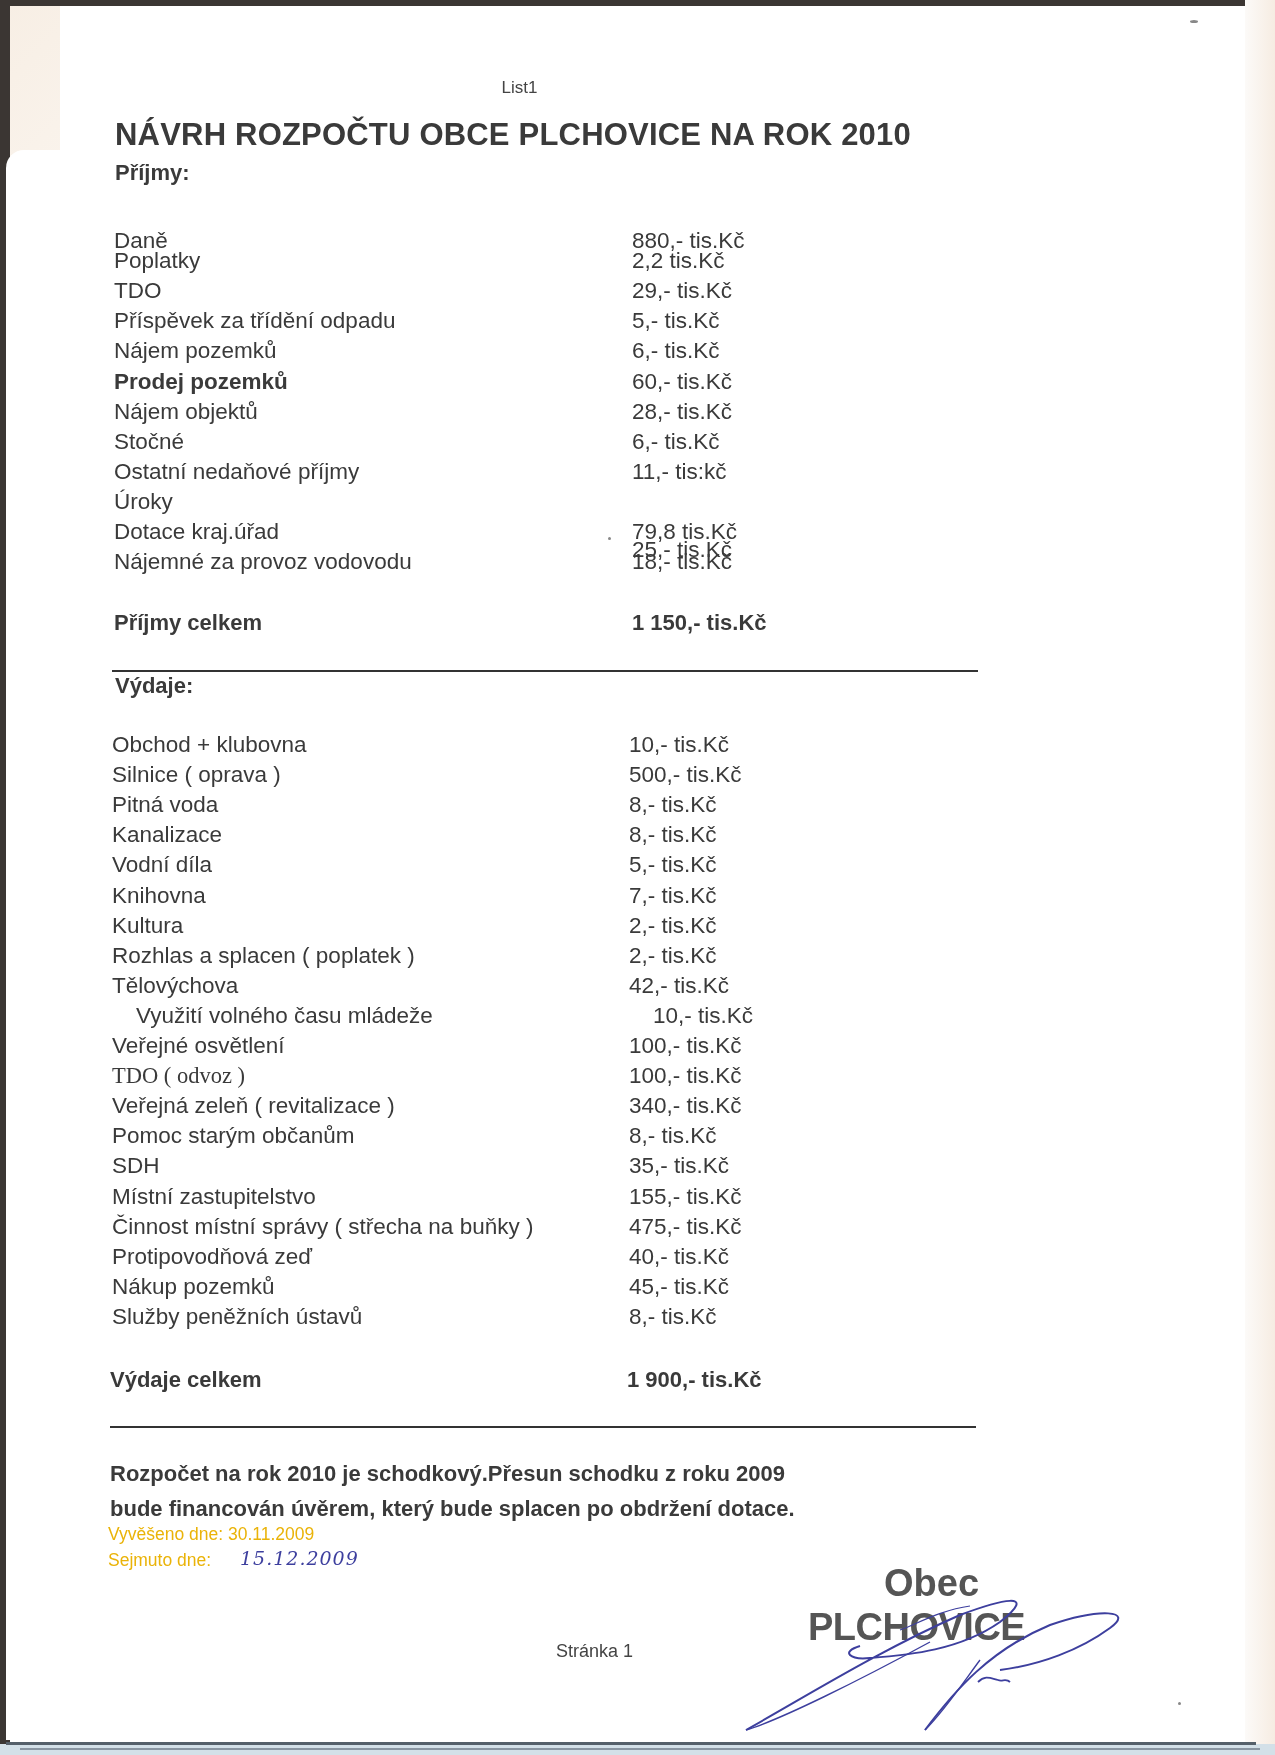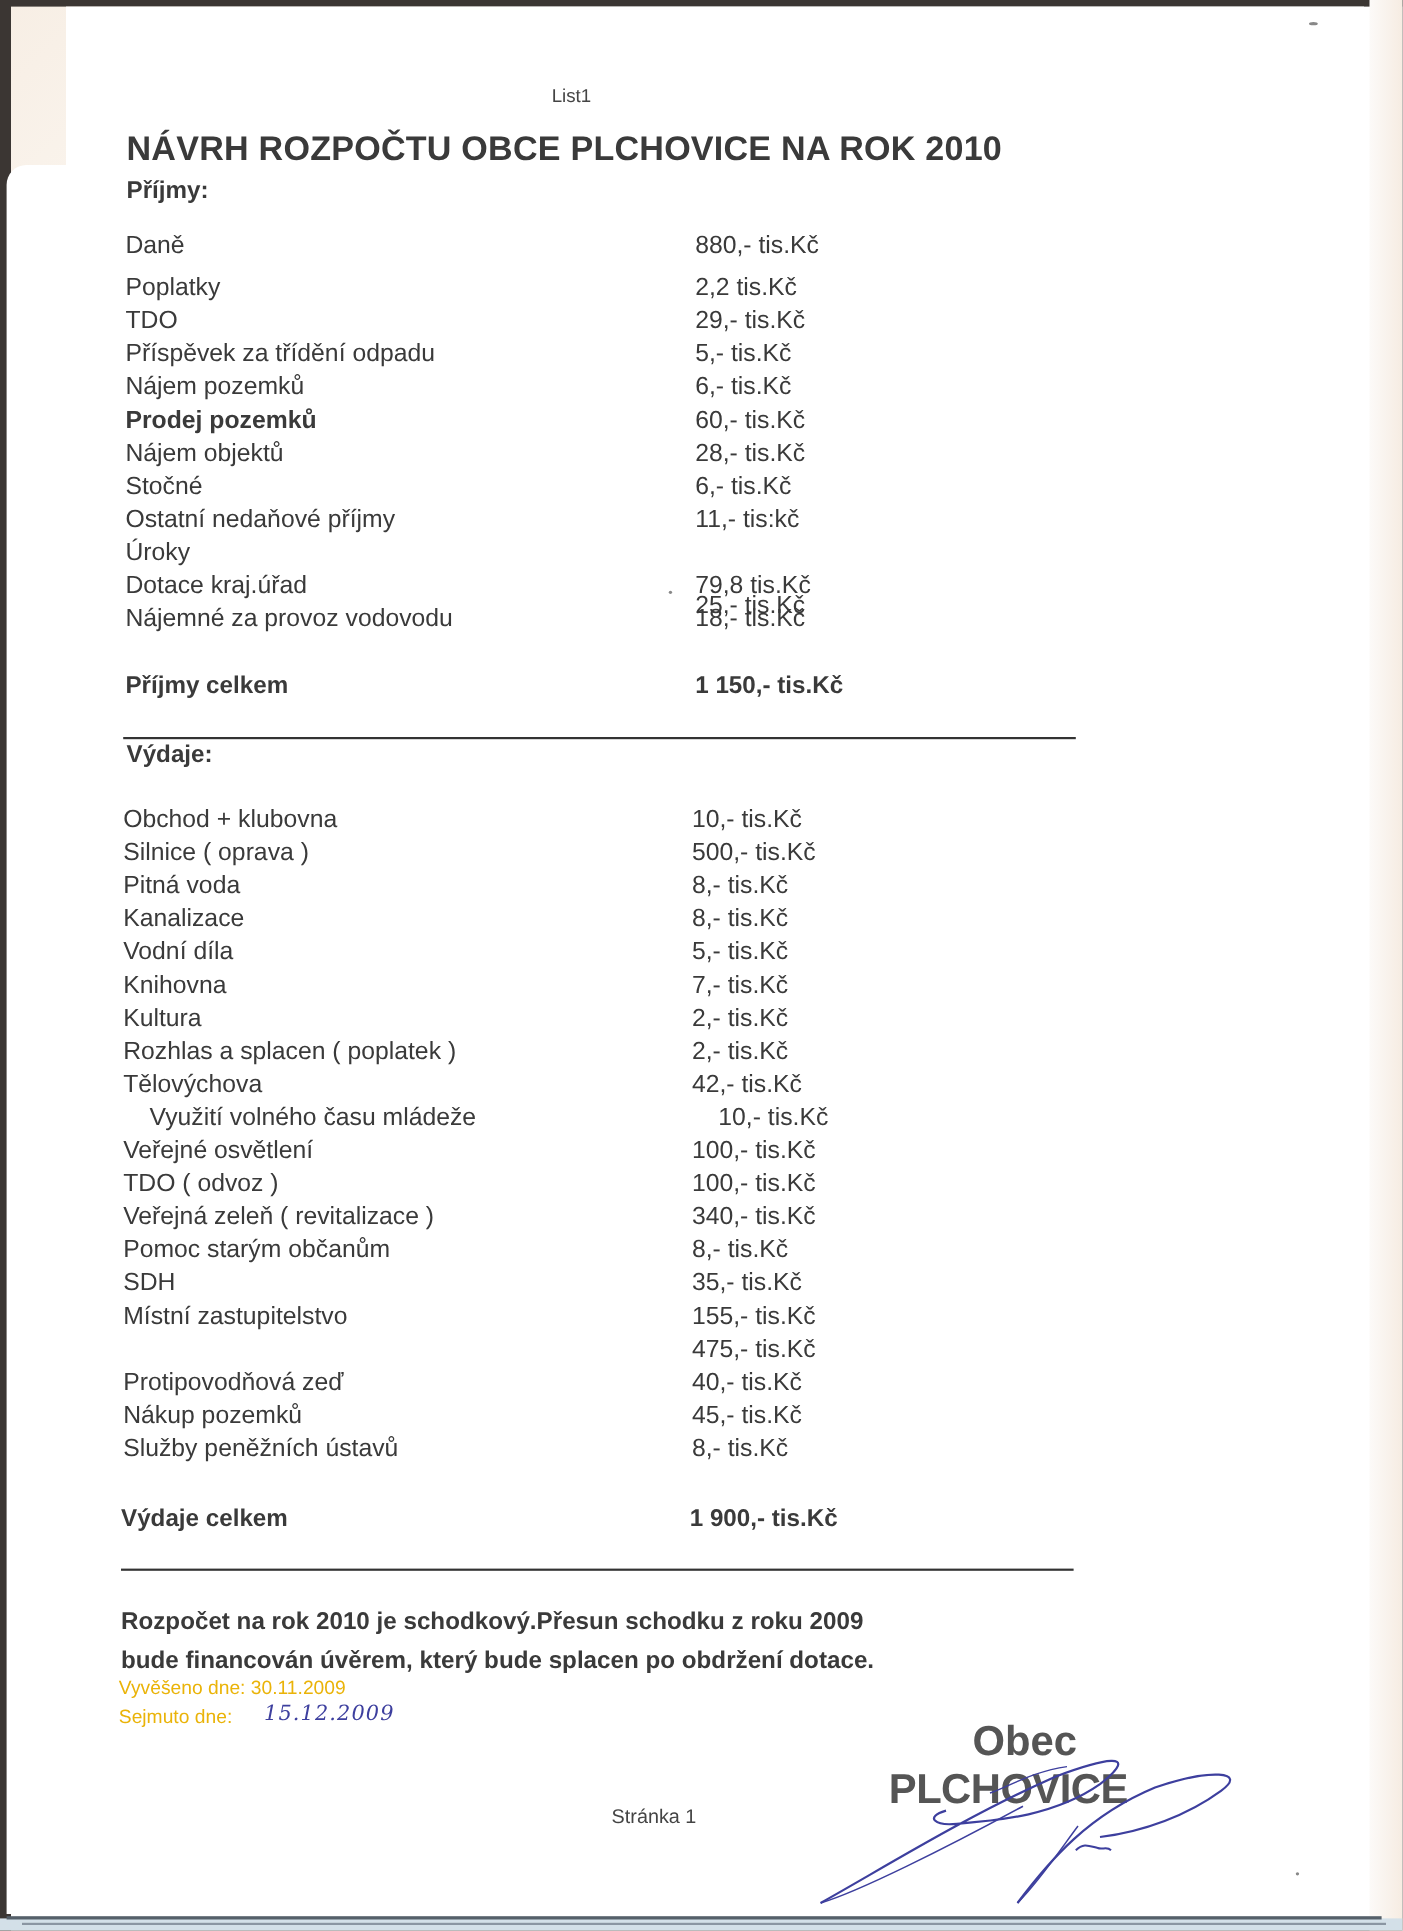--- a/index.html
+++ b/index.html
@@ -64,21 +64,21 @@
 <div class="page-top"></div>
 <div class="bottom-strip"></div>
 <div class="bottom-edge1"></div>
 <div class="bottom-edge2"></div>
 
 <div class="sheet-label">List1</div>
 <div class="title">NÁVRH ROZPOČTU OBCE PLCHOVICE NA ROK 2010</div>
 
 <div class="section-heading" style="top:160px">Příjmy:</div>
 <div id="income-rows">
-    <div class="row" style="top: 210px;">
+    <div class="row" style="top: 228px;">
       <span class="lbl" style="left: 114px;">Daně</span>
       <span class="val" style="left: 632px;">880,- tis.Kč</span>
     </div>
     <div class="row" style="top: 248.1px;">
       <span class="lbl" style="left: 114px;">Poplatky</span>
       <span class="val" style="left: 632px;">2,2 tis.Kč</span>
     </div>
     <div class="row" style="top: 278.2px; text-align: right;">
       <span class="lbl" style="left: 114px;">TDO</span>
       <span class="val" style="left: 632px;">29,- tis.Kč</span>
@@ -168,40 +168,41 @@
     </div>
     <div class="row" style="top: 1002.9px; margin-left: 24px;">
       <span class="lbl" style="left: 112px;">Využití volného času mládeže</span>
       <span class="val" style="left: 629px;">10,- tis.Kč</span>
     </div>
     <div class="row" style="top: 1033px;">
       <span class="lbl" style="left: 112px;">Veřejné osvětlení</span>
       <span class="val" style="left: 629px;">100,- tis.Kč</span>
     </div>
     <div class="row" style="top: 1063.1px;">
-      <span class="lbl" style="left: 112px;">TDO ( odvoz )</span>
+      <span class="lbl" style="left: 112px; font-family: Liberation Serif, serif;">TDO ( odvoz )</span>
       <span class="val" style="left: 629px;">100,- tis.Kč</span>
     </div>
     <div class="row" style="top: 1093.2px;">
       <span class="lbl" style="left: 112px;">Veřejná zeleň ( revitalizace )</span>
       <span class="val" style="left: 629px;">340,- tis.Kč</span>
     </div>
     <div class="row" style="top: 1123.3px;">
       <span class="lbl" style="left: 112px;">Pomoc starým občanům</span>
       <span class="val" style="left: 629px;">8,- tis.Kč</span>
     </div>
     <div class="row" style="top: 1153.4px;">
       <span class="lbl" style="left: 112px;">SDH</span>
       <span class="val" style="left: 629px;">35,- tis.Kč</span>
     </div>
     <div class="row" style="top: 1183.5px;">
       <span class="lbl" style="left: 112px;">Místní zastupitelstvo</span>
       <span class="val" style="left: 629px;">155,- tis.Kč</span>
     </div>
     <div class="row" style="top: 1213.6px;">
+      <span class="lbl" style="left: 112px;">Činnost místní správy ( střecha na buňky )</span>
       <span class="val" style="left: 629px;">475,- tis.Kč</span>
     </div>
     <div class="row" style="top: 1243.7px;">
       <span class="lbl" style="left: 112px;">Protipovodňová zeď</span>
       <span class="val" style="left: 629px;">40,- tis.Kč</span>
     </div>
     <div class="row" style="top: 1273.8px;">
       <span class="lbl" style="left: 112px;">Nákup pozemků</span>
       <span class="val" style="left: 629px;">45,- tis.Kč</span>
     </div>

